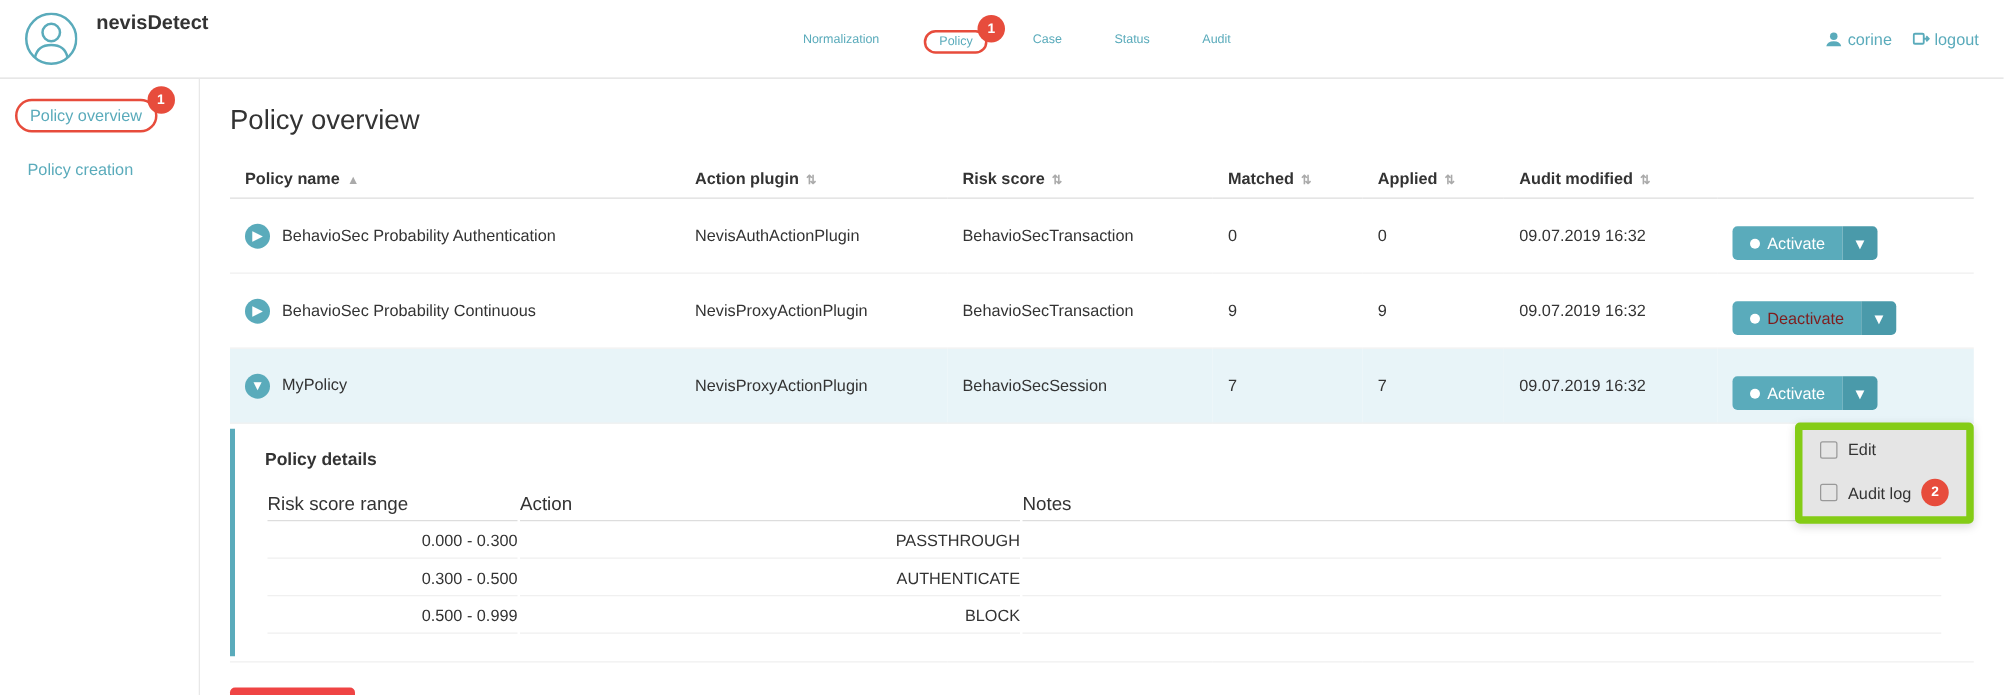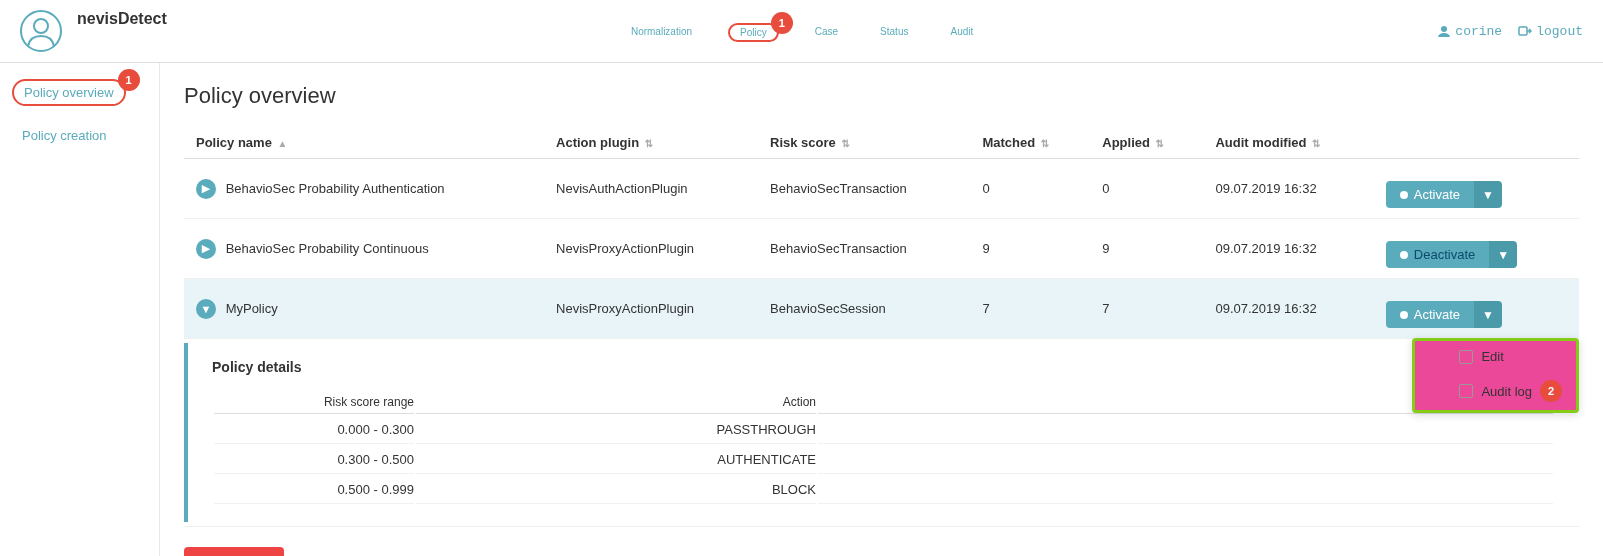--- a/index.html
+++ b/index.html
@@ -42,21 +42,20 @@
     .nav-item.active {
       border: 2px solid #e74c3c;
       border-radius: 12px;
       padding: 2px 10px;
       color: #5aabbb;
     }
     .nav-right {
       display: flex;
       align-items: flex-start;
       gap: 16px;
-      font-family: Liberation Mono, monospace;
     }
     .nav-user, .nav-logout {
       color: #5aabbb;
       font-size: 13px;
       cursor: pointer;
       display: flex;
       align-items: center;
       gap: 4px;
     }
 
@@ -164,21 +163,21 @@
       width: 8px;
       height: 8px;
       background: #fff;
       border-radius: 50%;
       margin-right: 6px;
     }
     .btn-deactivate {
       display: inline-flex;
       align-items: center;
       background: #5aabbb;
-      color: #0c4a6e;
+      color: #7f1d1d;
       border: none;
       border-radius: 4px 0 0 4px;
       padding: 6px 14px;
       font-size: 13px;
       cursor: pointer;
     }
     .btn-deactivate .btn-dot {
       width: 8px;
       height: 8px;
       background: #fff;
@@ -197,27 +196,26 @@
     .btn-group {
       display: inline-flex;
       margin-top: 12px;
     }
 
     
     .dropdown-menu {
       position: absolute;
       right: 24px;
       top: 275px;
-      background: #ec4899;
-      border: 3px solid #84cc16;
+      background: #e5e5e5;
+      border: 6px solid #84cc16;
       border-radius: 4px;
       box-shadow: 0 2px 8px rgba(0,0,0,0.15);
       z-index: 100;
       min-width: 110px;
-      padding-left: 30px;
     }
     .dropdown-menu-item {
       display: flex;
       align-items: center;
       gap: 8px;
       padding: 8px 14px;
       font-size: 13px;
       color: #333;
       cursor: pointer;
     }
@@ -243,22 +241,22 @@
     .policy-details-title {
       font-size: 14px;
       font-weight: bold;
       color: #333;
       margin-bottom: 14px;
     }
     .details-table {
       width: 100%;
     }
     .details-table th {
-      text-align: right;
-      font-size: 12px;
+      text-align: left;
+      font-size: 15px;
       color: #333;
       padding: 4px 0;
       font-weight: normal;
     }
     .details-table td {
       text-align: right;
       font-size: 13px;
       color: #333;
       padding: 6px 0;
       margin-left: 32px;

